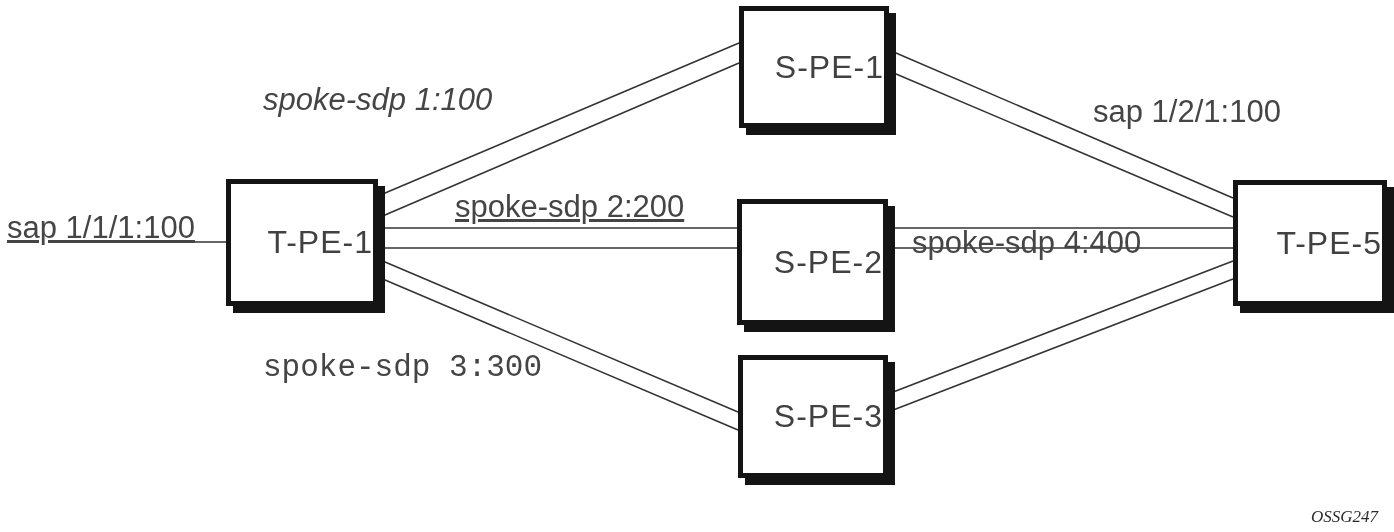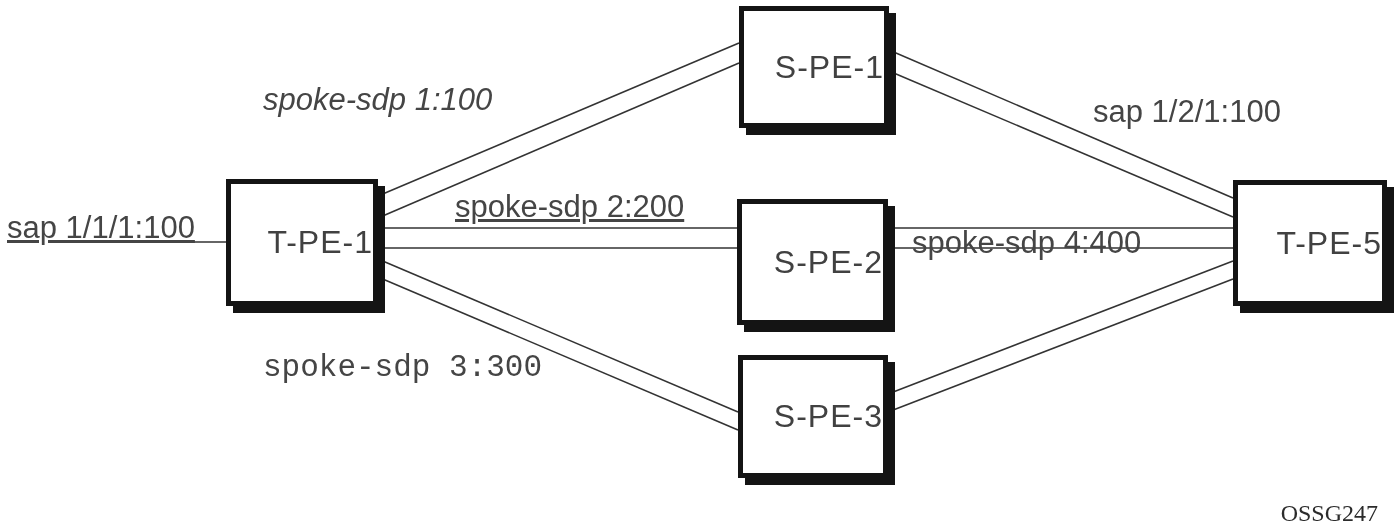--- a/index.html
+++ b/index.html
@@ -48,21 +48,22 @@
     font-size: 31px;
     line-height: 1;
     color: var(--label-text, #454545);
     white-space: nowrap;
   }
   .watermark {
     position: absolute;
     right: 16px;
     bottom: 5px;
     font-family: "Liberation Serif", serif;
-    font-size: 24px;
+    font-style: italic;
+    font-size: 17px;
     color: var(--watermark-text, #2b2b2b);
   }
 </style>
 </head>
 <body>
 
 <div class="canvas">
   <svg class="links-layer" viewBox="0 0 1394 532" xmlns="http://www.w3.org/2000/svg">
       <line x1="50" y1="242" x2="226" y2="242"></line>
       <line x1="378" y1="196" x2="739" y2="43"></line>

